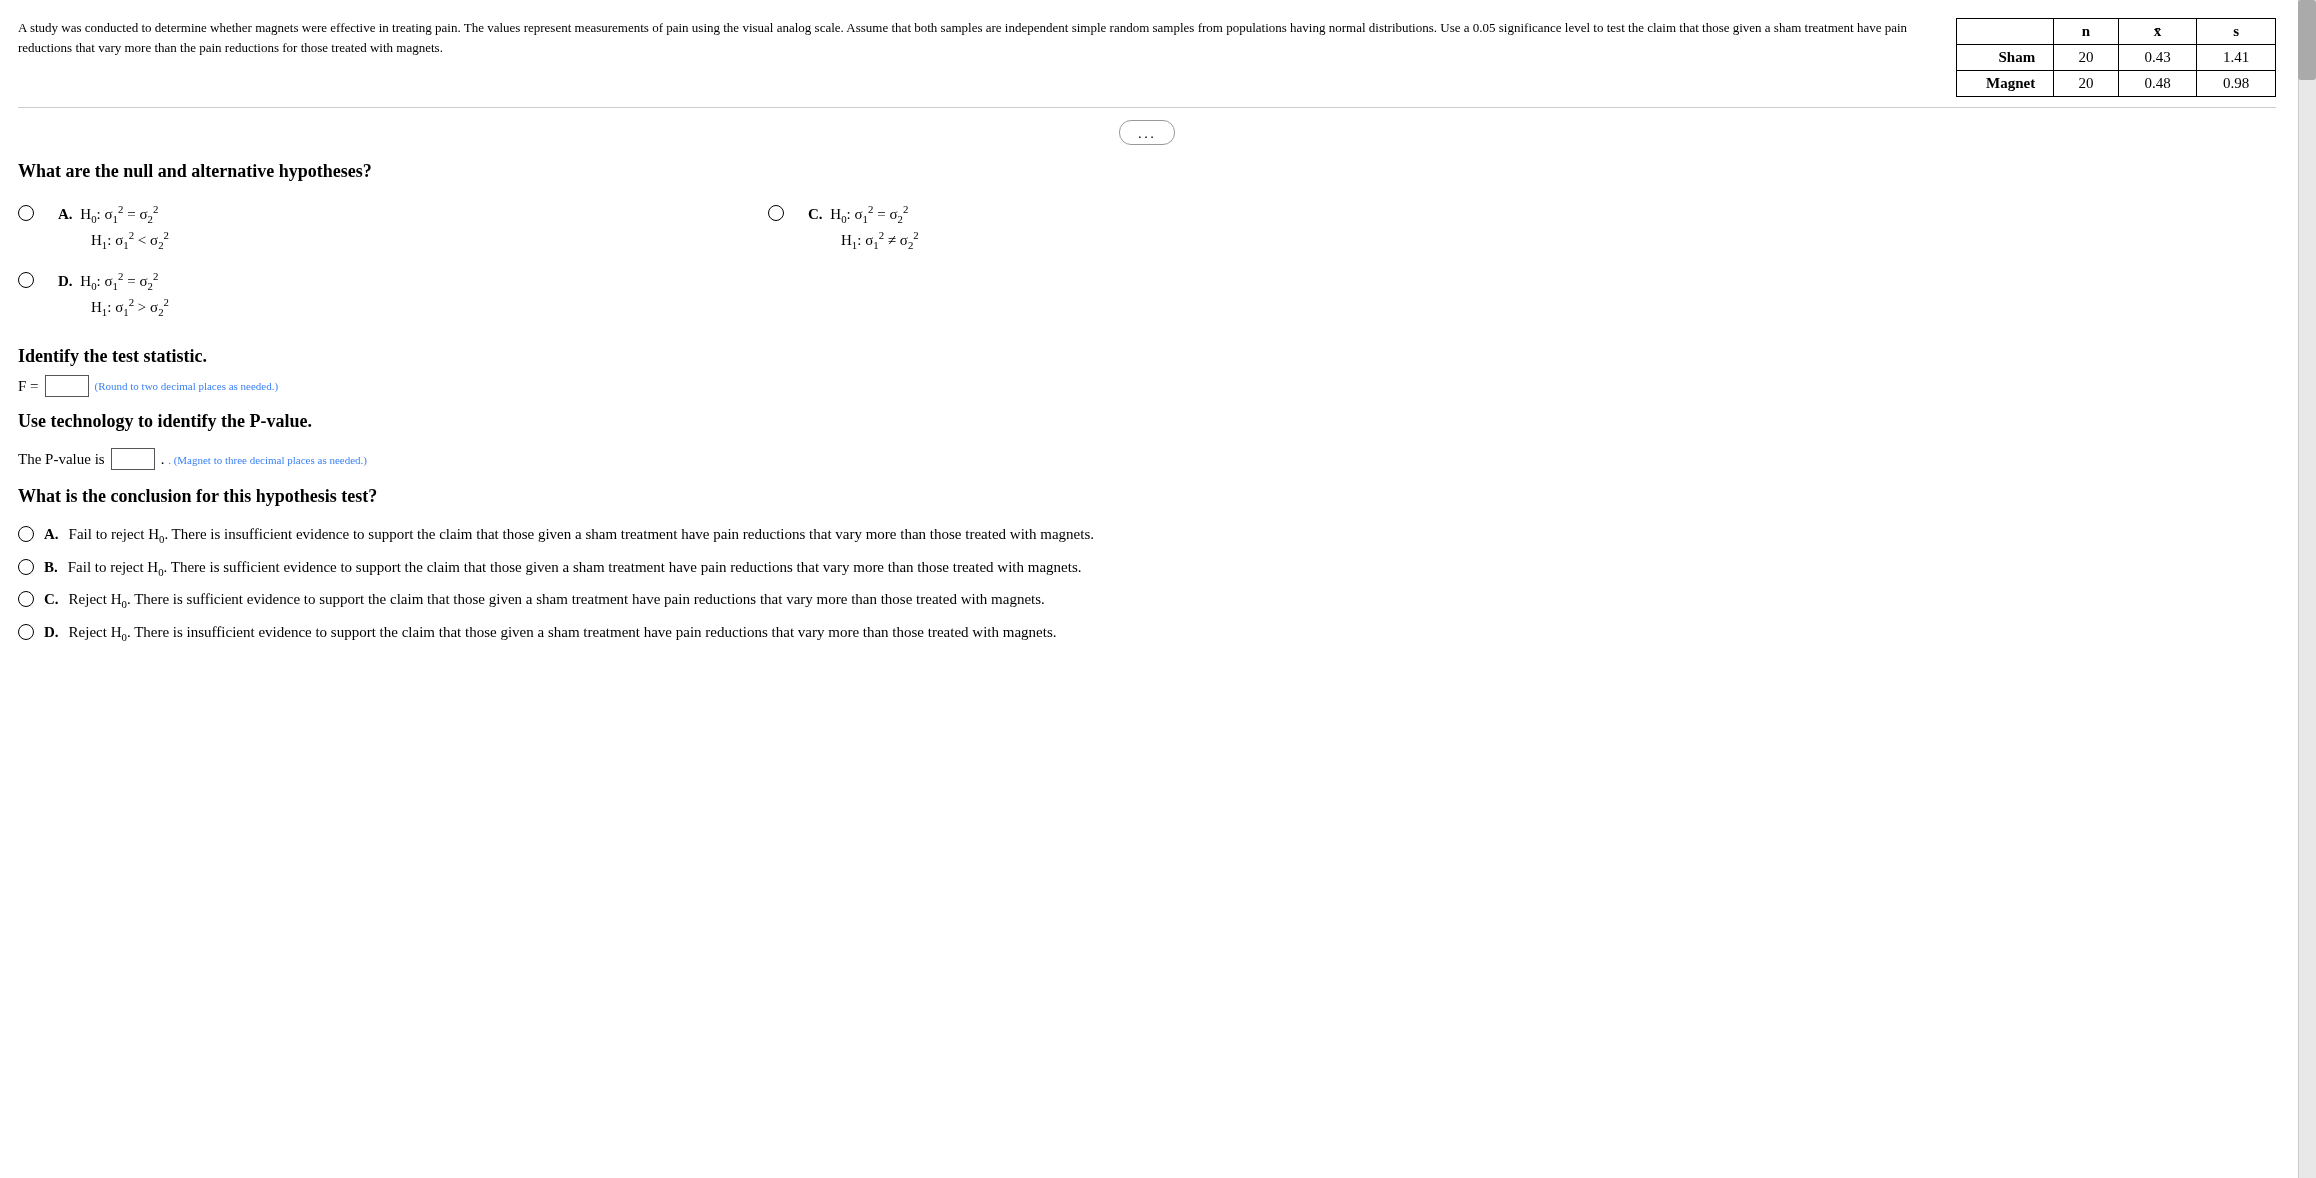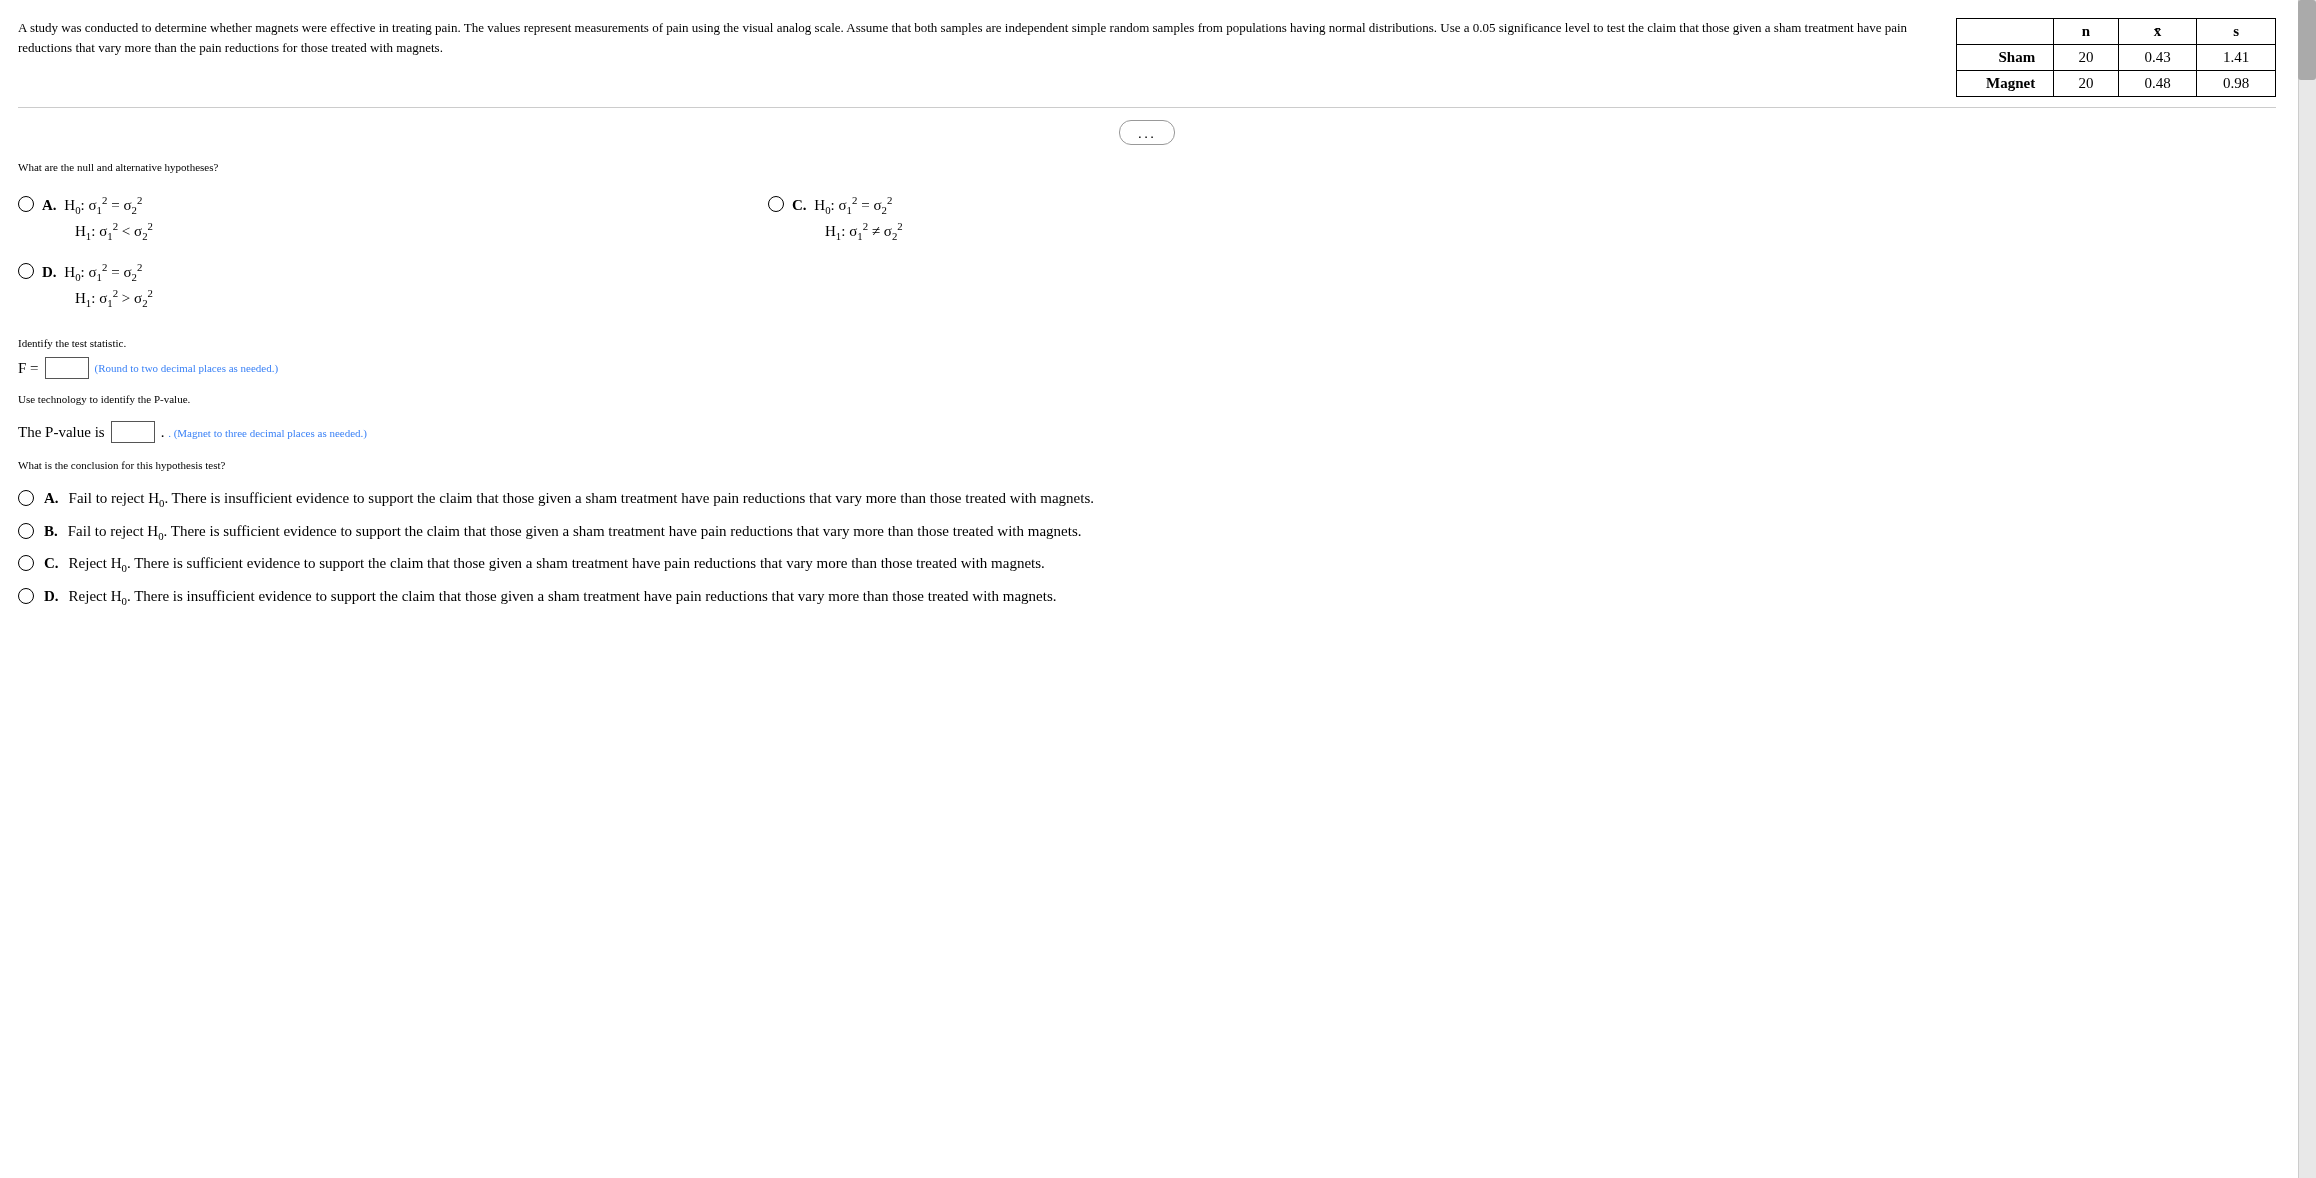--- a/index.html
+++ b/index.html
@@ -60,37 +60,37 @@
       border-radius: 12px;
       padding: 3px 18px;
       font-size: 15px;
       background: #fff;
       cursor: pointer;
       letter-spacing: 2px;
     }
 
     
     .section-heading {
-      font-size: 11px;
+      font-size: 18px;
       margin: 14px 0 16px 0;
-      font-weight: normal;
+      font-weight: bold;
     }
 
     
     .hypotheses-grid {
       display: grid;
       grid-template-columns: 1fr 1fr;
       gap: 8px 0;
       margin-bottom: 22px;
       max-width: 1500px;
     }
     .hyp-option {
       display: flex;
       align-items: flex-start;
-      gap: 8px;
+      gap: 24px;
       padding: 4px 0;
     }
     .radio-circle {
       width: 16px;
       height: 16px;
       border: 1.5px solid #000;
       border-radius: 50%;
       margin-top: 3px;
       flex-shrink: 0;
       background: #fff;

